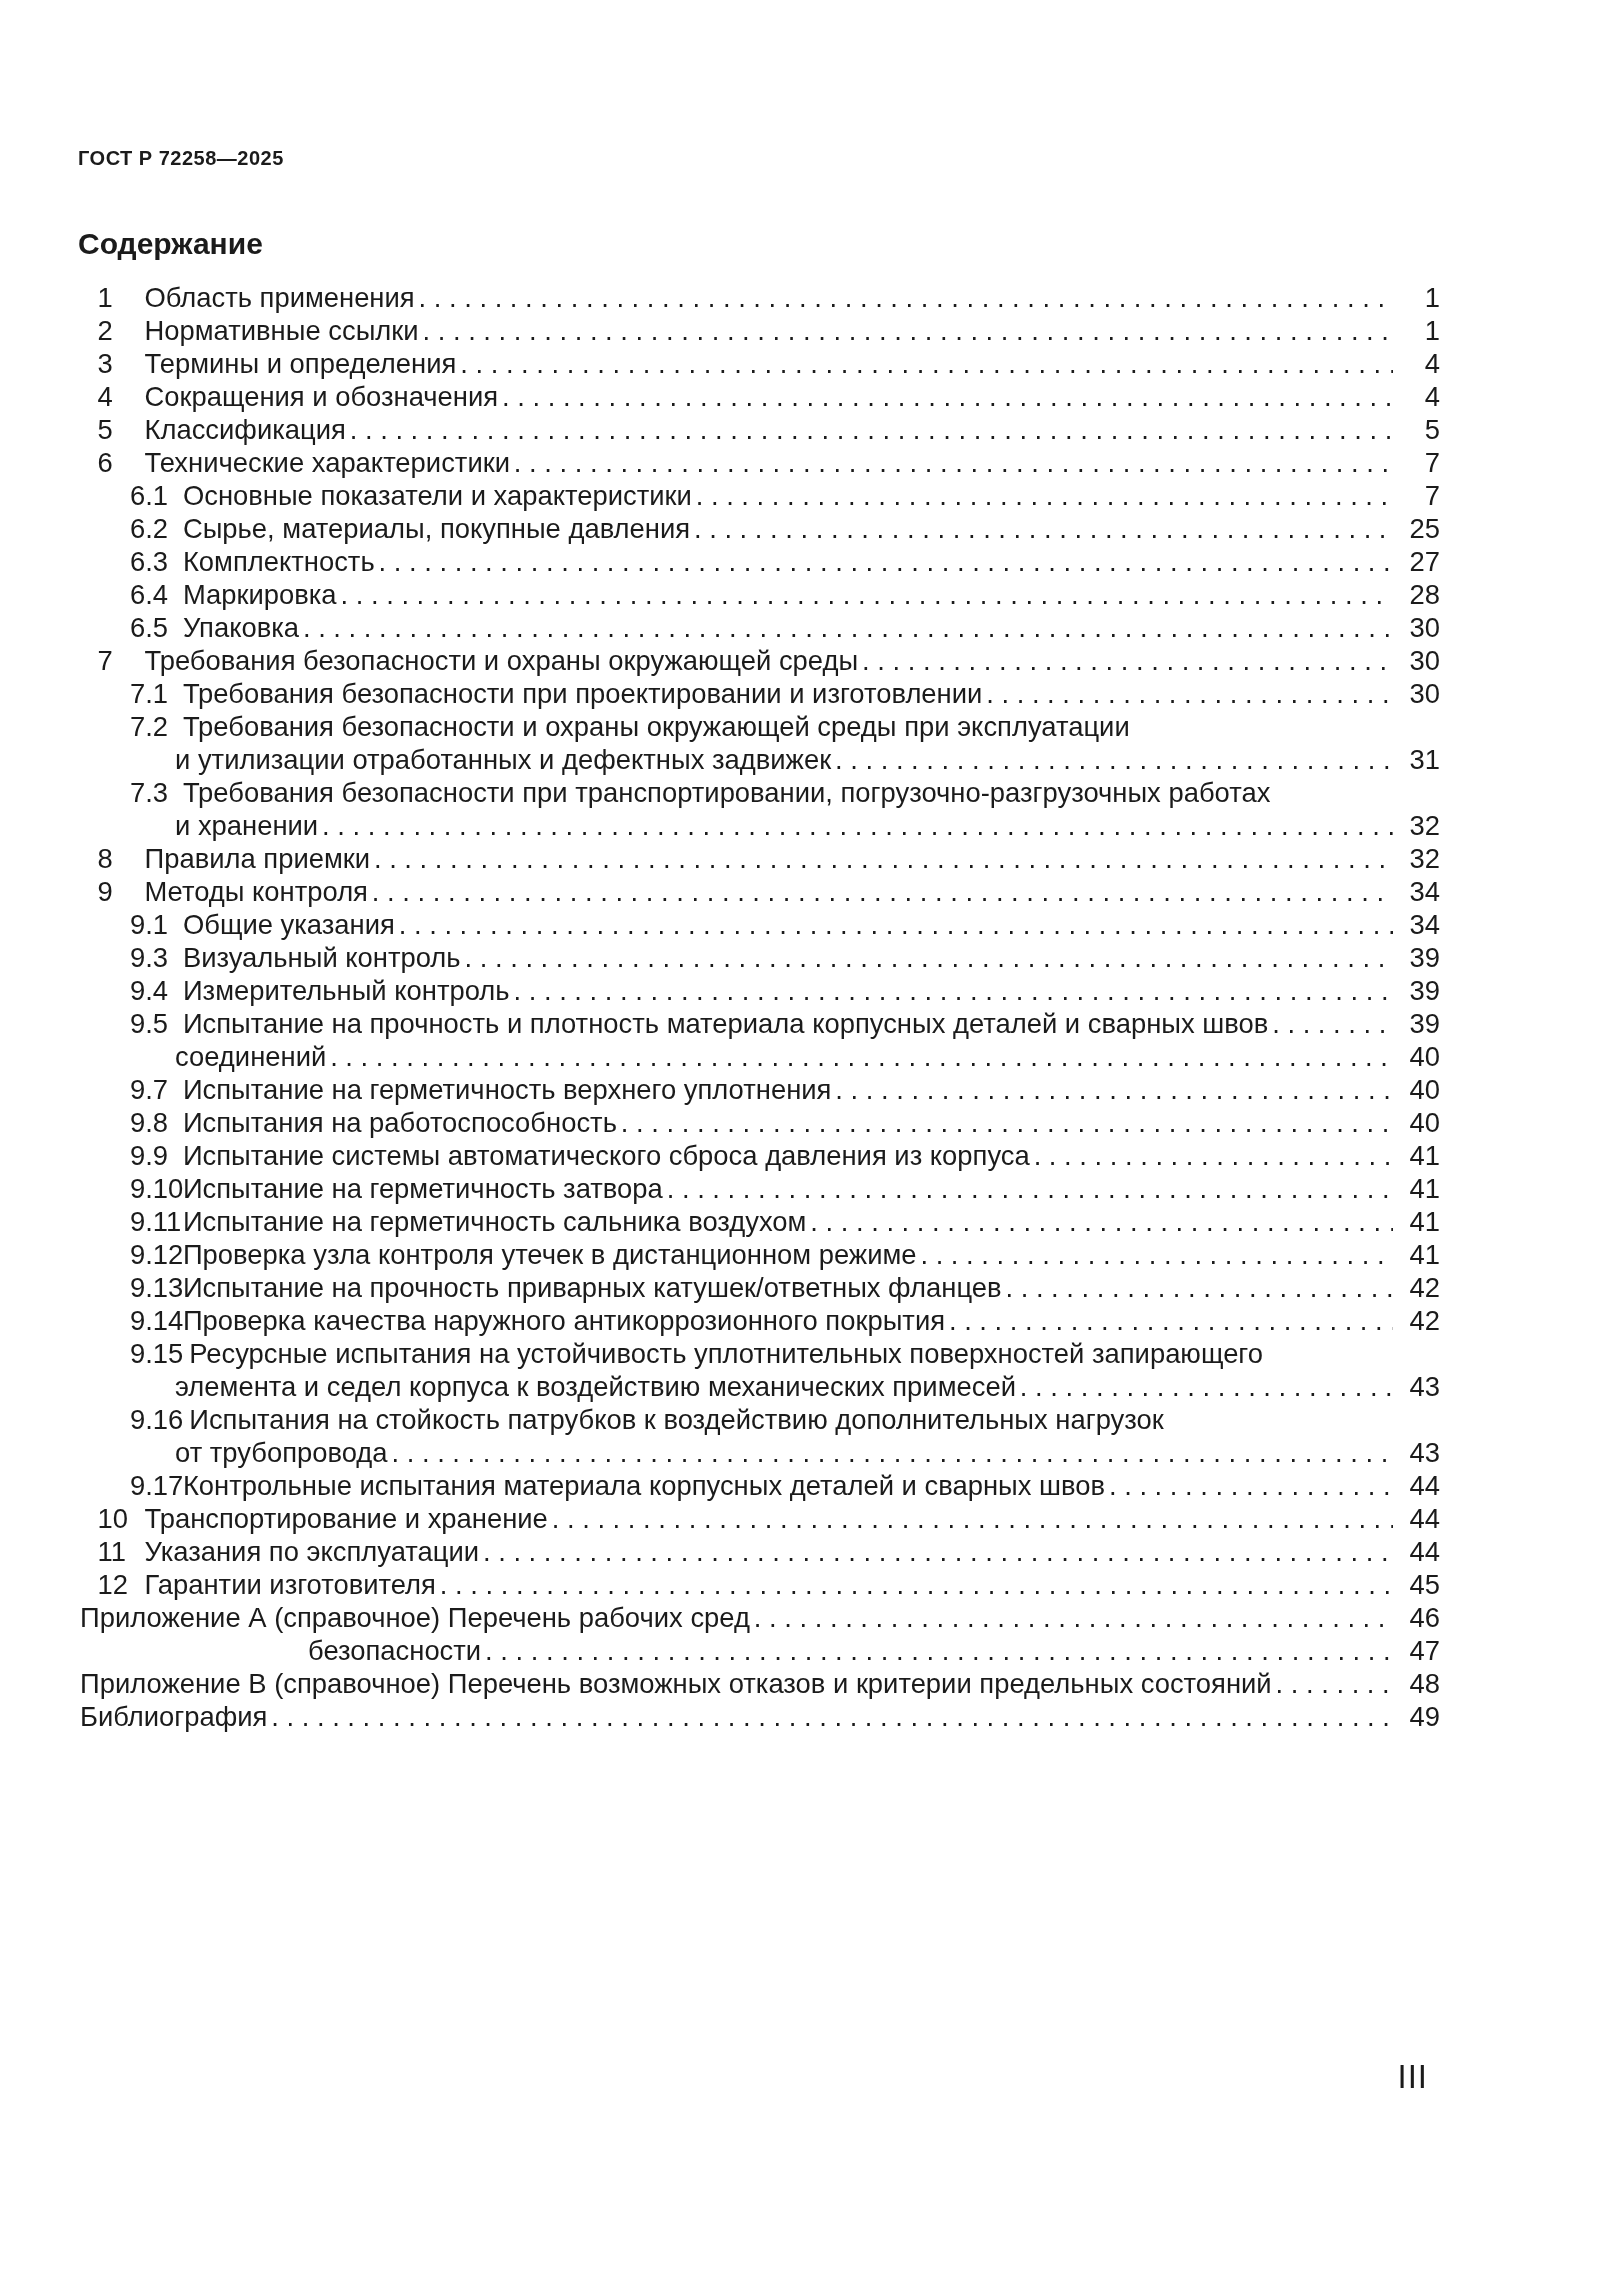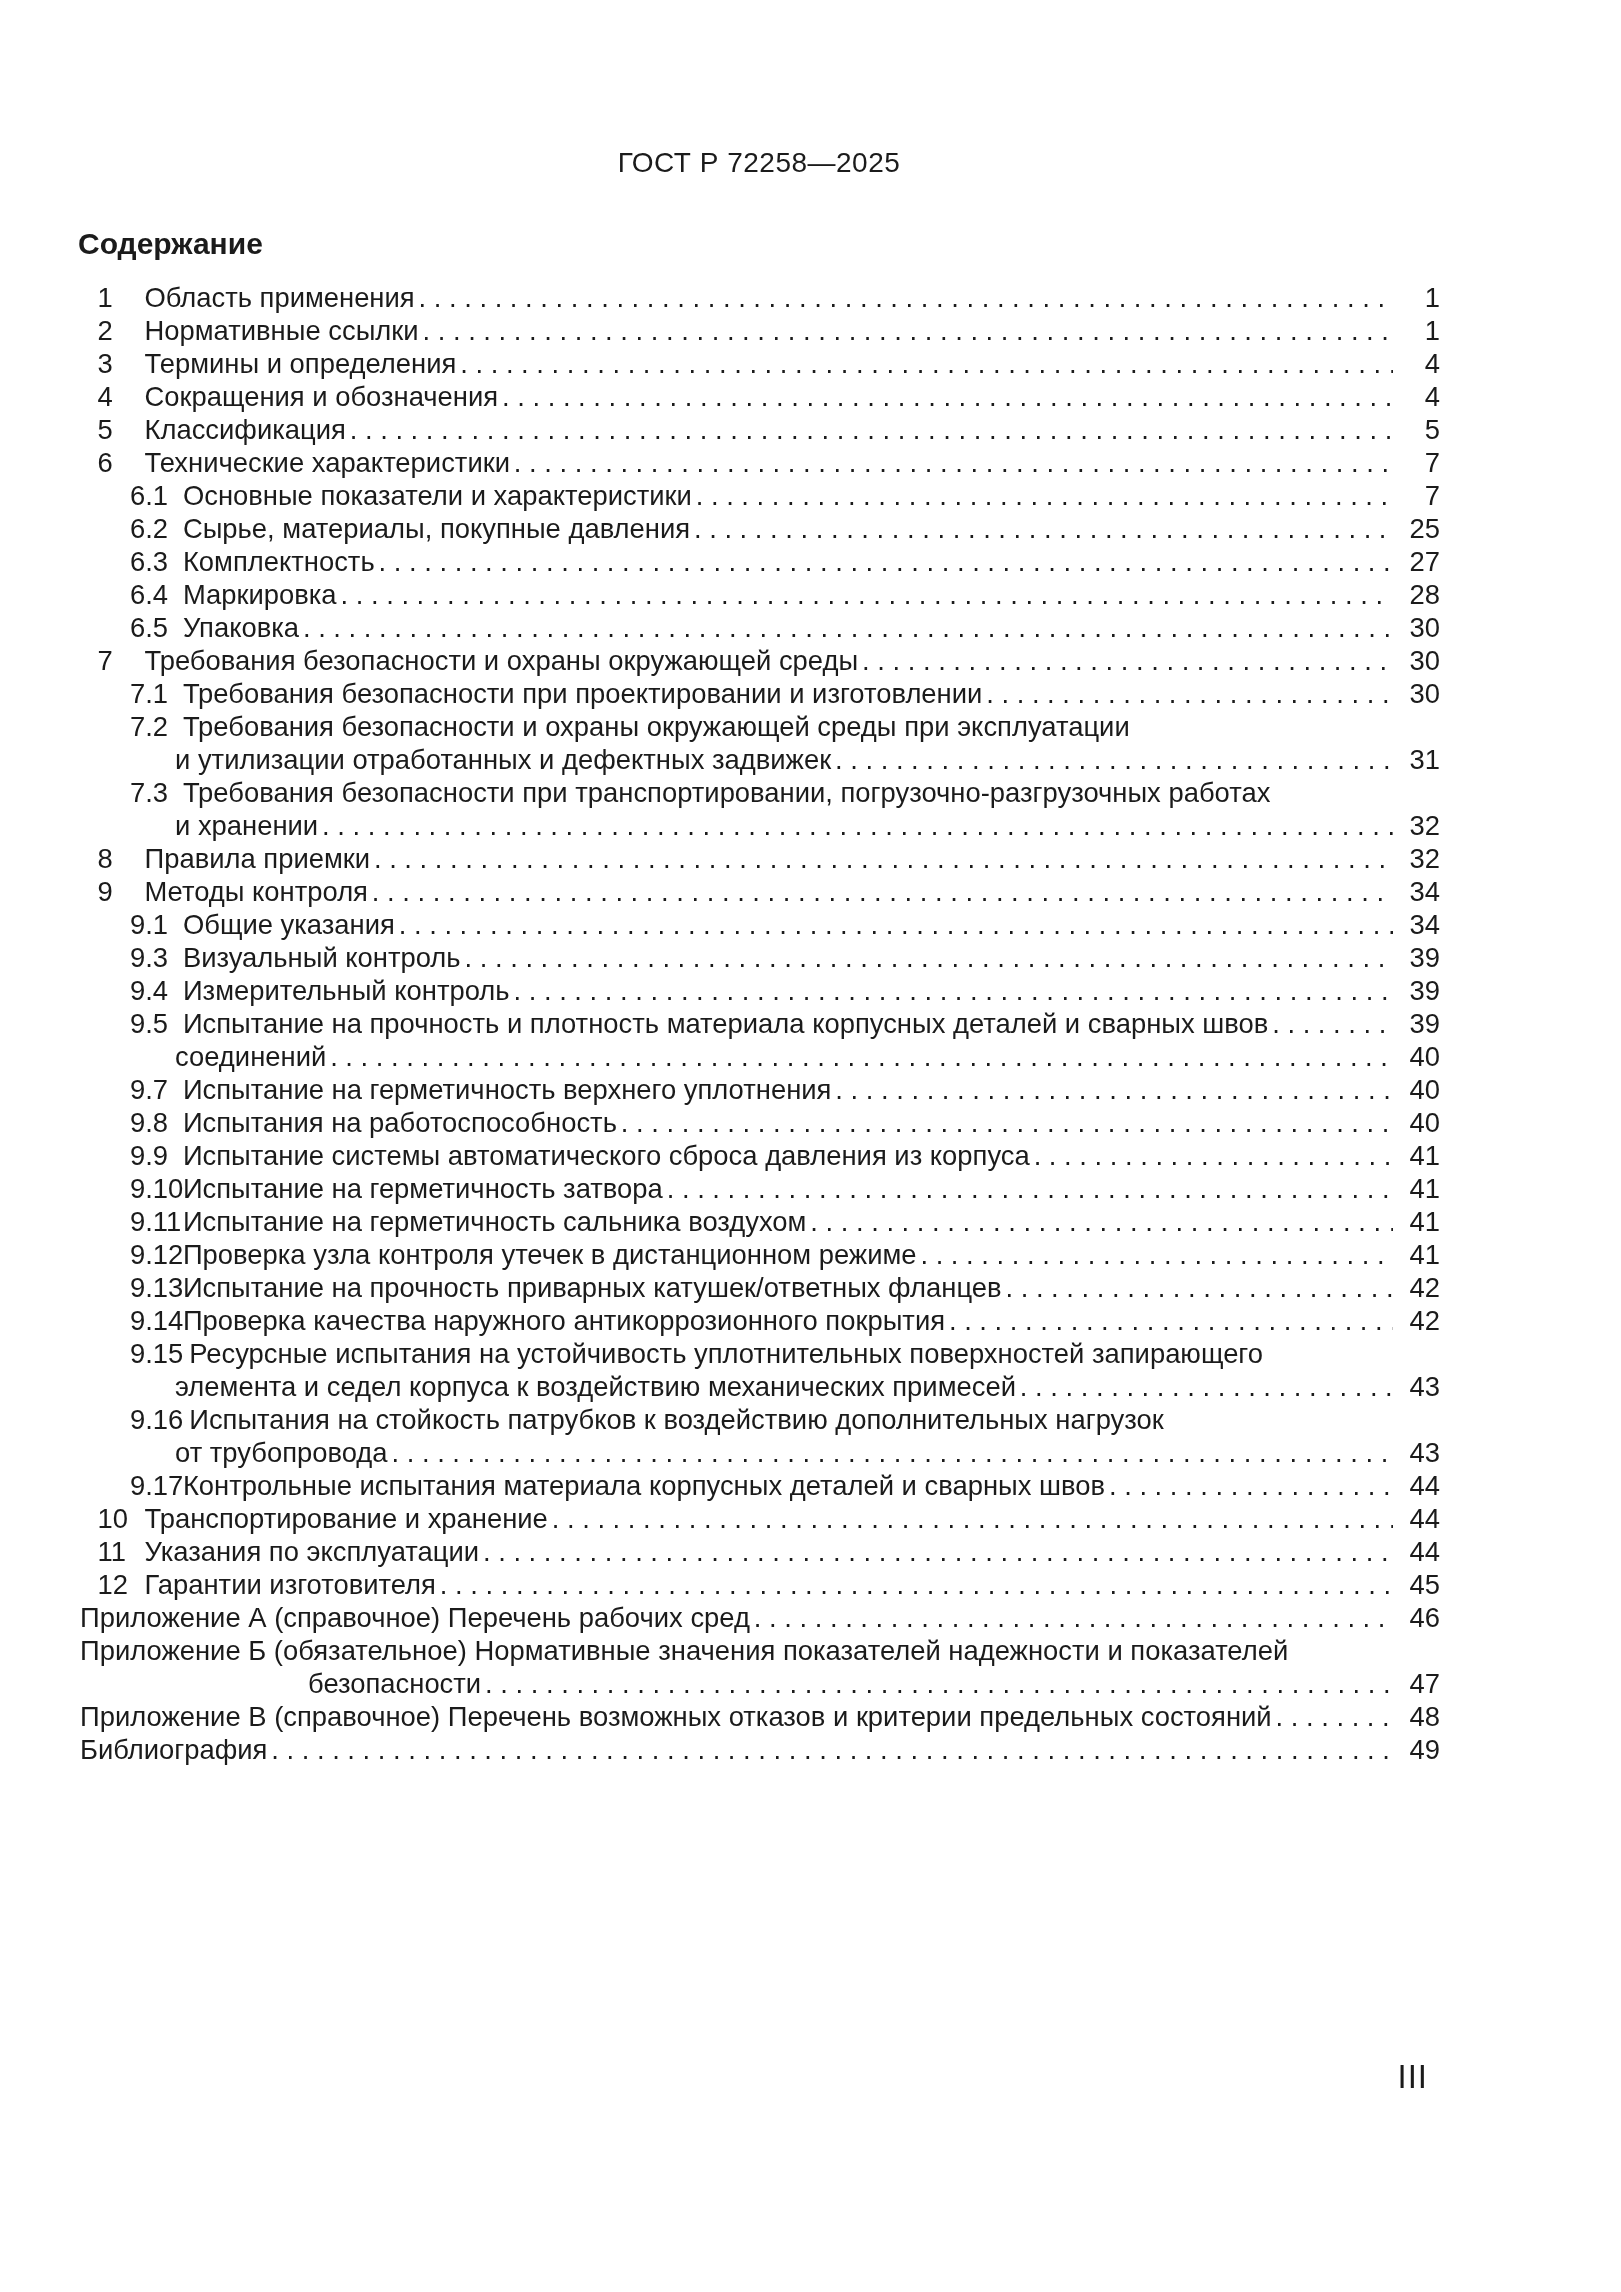--- a/index.html
+++ b/index.html
@@ -5,21 +5,21 @@
   html,body { margin:0; padding:0; }
   body {
     width:1621px; height:2293px; position:relative;
     background:#ffffff; color:#1b1b1b;
     font-family:"Liberation Sans","DejaVu Sans",sans-serif;
     overflow:hidden;
   }
   .content { position:absolute; left:78px; top:0; width:1362px; }
   .doc-header {
     position:absolute; top:147px; left:0; width:100%;
-    text-align:center; font-weight:normal; font-size:28px; letter-spacing:0.5px;
+    text-align:left; font-weight:bold; font-size:20px; letter-spacing:0.5px;
   }
   .doc-title {
     position:absolute; top:227px; left:0; width:100%;
     text-align:left; font-weight:bold; font-size:30px;
   }
   .toc { position:absolute; top:281px; left:0; width:100%; font-size:27.4px; }
   .toc-row { display:flex; align-items:baseline; line-height:33px; white-space:nowrap; }
   .num { display:inline-block; padding-right:5.9px; }
   .top  > .num { margin-left:19.6px;  min-width:41px; }
   .sub  > .num { margin-left:52px; min-width:47px; }
@@ -269,23 +269,20 @@
         <span class="num">12</span>
         <span class="txt">Гарантии изготовителя</span>
         <span class="dots"></span>
         <span class="pg">45</span>
       </div>
       <div class="toc-row app">
         <span class="txt">Приложение А (справочное) Перечень рабочих сред</span>
         <span class="dots"></span>
         <span class="pg">46</span>
       </div>
-      <div class="toc-row app">
-        <span class="txt">Приложение Б (обязательное) Нормативные значения показателей надежности и показателей</span>
-      </div>
       <div class="toc-row appc">
         <span class="txt">безопасности</span>
         <span class="dots"></span>
         <span class="pg">47</span>
       </div>
       <div class="toc-row app">
         <span class="txt">Приложение В (справочное) Перечень возможных отказов и критерии предельных состояний</span>
         <span class="dots"></span>
         <span class="pg">48</span>
       </div>

